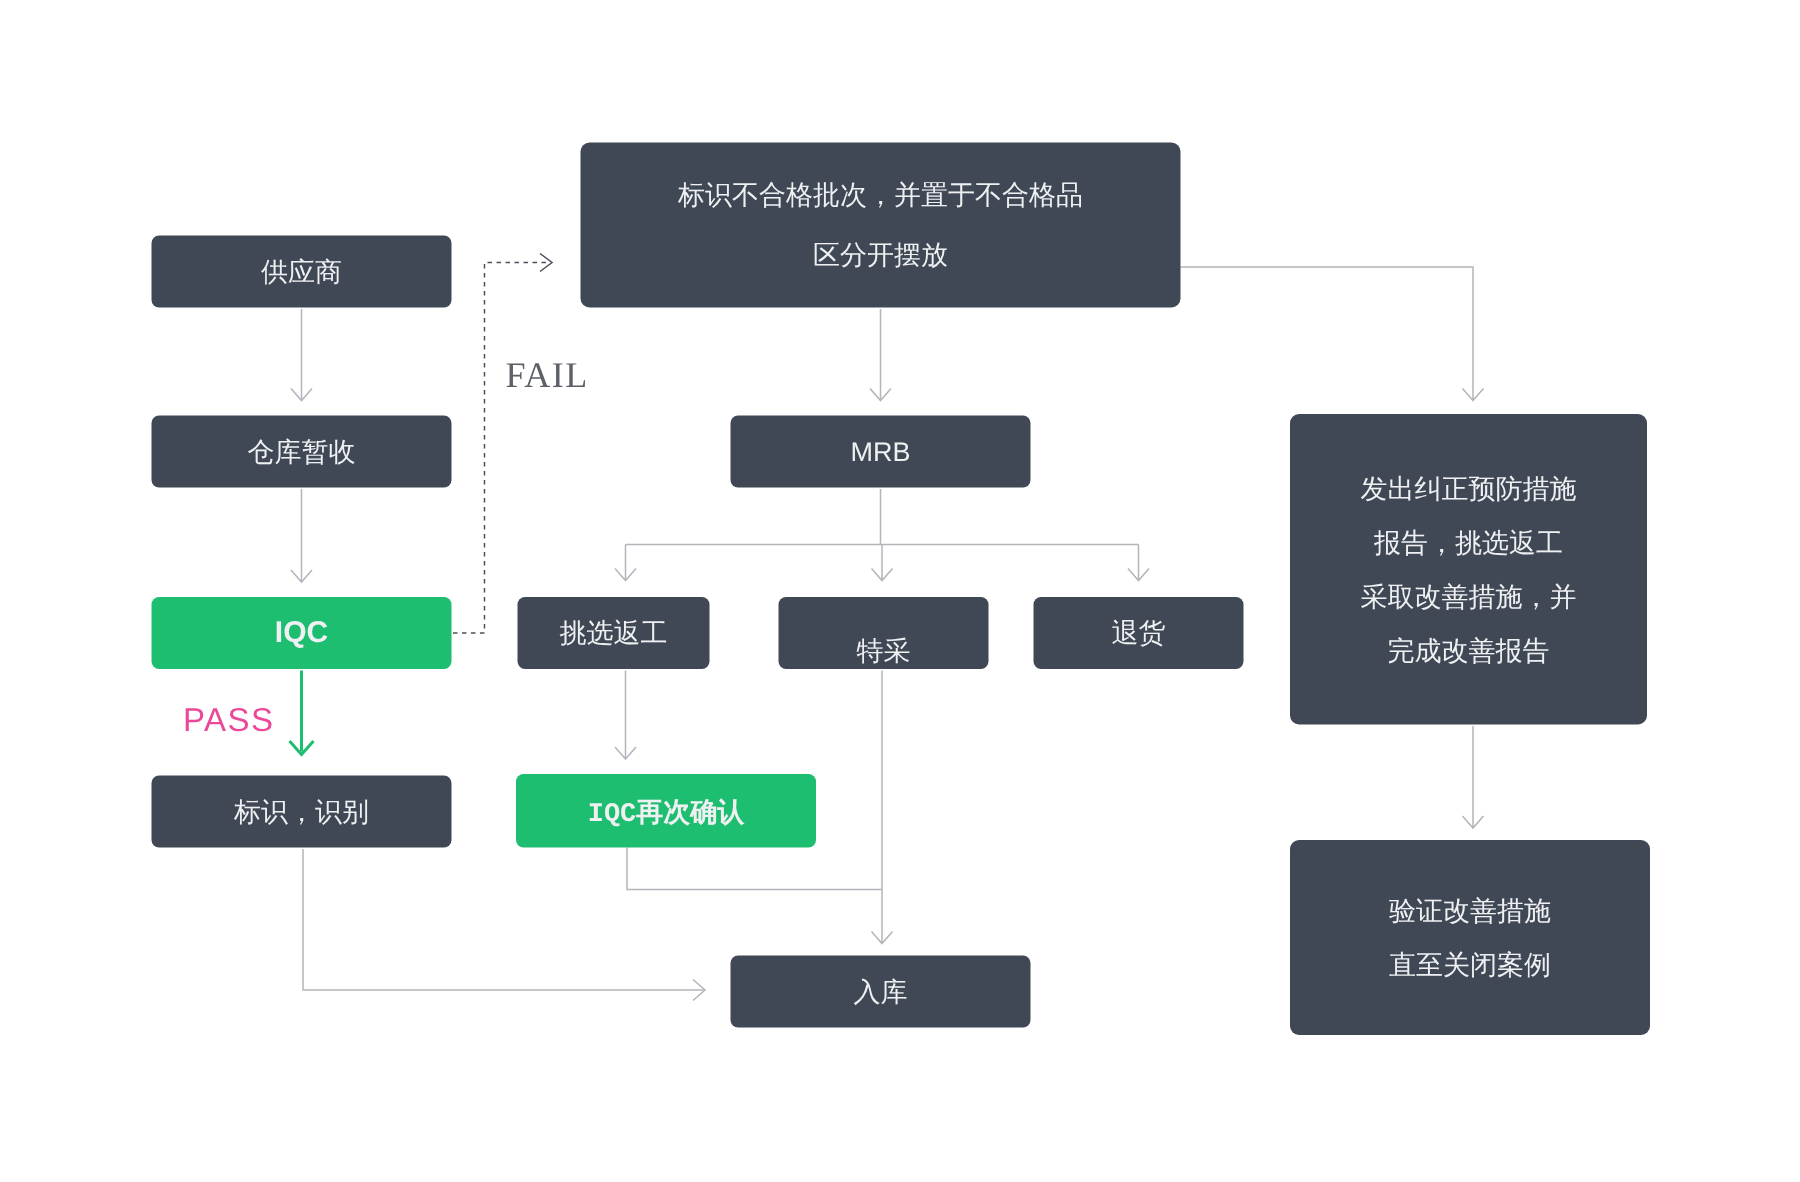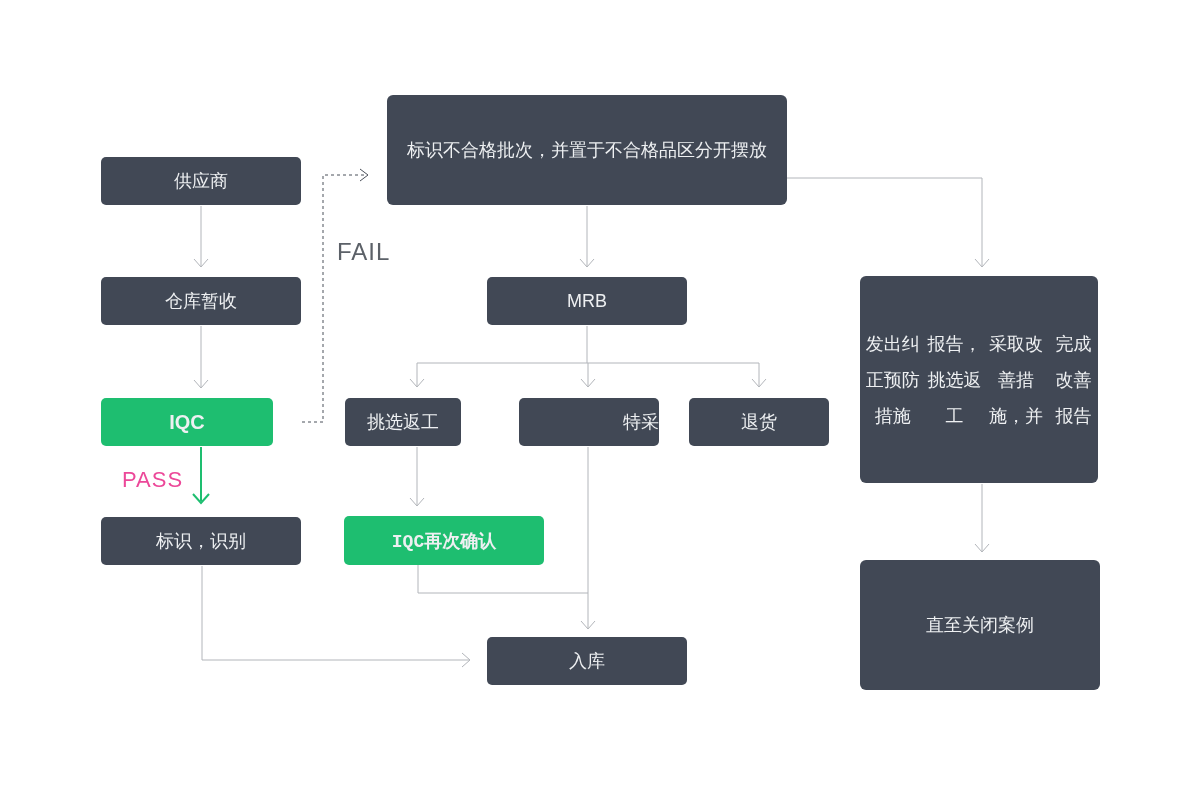--- a/index.html
+++ b/index.html
@@ -2,33 +2,33 @@
 <html><head>
 <meta charset="utf-8">
 <style>
   html,body { margin:0; padding:0; background:#ffffff; }
   .canvas {
     position:relative; width:1200px; height:788px; background:#ffffff;
     font-family:"Liberation Sans","DejaVu Sans",sans-serif; overflow:hidden;
   }
   .connector-layer { position:absolute; left:0; top:0; width:1200px; height:788px; }
   .node {
-    position:absolute; display:flex; flex-direction:row;
+    position:absolute; display:flex; flex-direction:column;
     align-items:center; justify-content:center; text-align:center;
     color:#eef0f2; font-size:18px; border-radius:5px; box-sizing:border-box;
   }
   .node.dark  { background:#414855; }
   .node.green { background:#1ebe70; font-weight:bold; }
   .node.big   { border-radius:6px; }
   .node .line { display:block; }
   .node-reject-mark .line { line-height:40px; }
   .node-capa .line { line-height:36px; }
   .node-verify-close .line { line-height:36px; }
   .edge-label { position:absolute; white-space:nowrap; }
-  .edge-label.fail { left:337px; top:238px; font-size:24px; color:#5c6168; letter-spacing:1px; }
+  .edge-label.fail { left:337px; top:238px; font-size:24px; color:#5c6168; letter-spacing:1px;font-family:Liberation Serif, serif; }
   .edge-label.pass { left:122px; top:467px; font-size:22px; color:#ec4899; letter-spacing:1px; }
 </style>
 </head>
 <body>
 
 <div class="canvas">
 
   <svg class="connector-layer" width="1200" height="788" viewBox="0 0 1200 788" fill="none">
     <g stroke="#b2b5ba" stroke-width="1" fill="none">
       <path d="M201,206 V266 M194,259 L201,267 L208,259"></path>
@@ -52,38 +52,38 @@
   </svg>
 
   <div class="node dark" style="left:101px; top:277px; width:200px; height:48px;">
     <span class="line">仓库暂收</span>
   </div>
 
   <div class="node dark" style="left:101px; top:157px; width:200px; height:48px;">
     <span class="line">供应商</span>
   </div>
 
-  <div class="node green" style="left:101px; top:398px; width:172px; height:48px; font-size:20px;">
+  <div class="node green" style="left:101px; top:398px; width:200px; height:48px; font-size:20px;">
     <span class="line">IQC</span>
   </div>
 
   <div class="node dark" style="left:101px; top:517px; width:200px; height:48px;">
     <span class="line">标识，识别</span>
   </div>
 
   <div class="node dark big node-reject-mark" style="left:387px; top:95px; width:400px; height:110px;">
     <span class="line">标识不合格批次，并置于不合格品</span>
     <span class="line">区分开摆放</span>
   </div>
 
   <div class="node dark" style="left:487px; top:277px; width:200px; height:48px;">
     <span class="line">MRB</span>
   </div>
 
-  <div class="node dark" style="left:345px; top:398px; width:116px; height:48px;">
+  <div class="node dark" style="left:345px; top:398px; width:128px; height:48px;">
     <span class="line">挑选返工</span>
   </div>
 
   <div class="node dark" style="left:519px; top:398px; width:140px; height:48px;justify-content:flex-end;">
     <span class="line">特采</span>
   </div>
 
   <div class="node dark" style="left:689px; top:398px; width:140px; height:48px;">
     <span class="line">退货</span>
   </div>
@@ -97,19 +97,20 @@
   </div>
 
   <div class="node dark big node-capa" style="left:860px; top:276px; width:238px; height:207px;">
     <span class="line">发出纠正预防措施</span>
     <span class="line">报告，挑选返工</span>
     <span class="line">采取改善措施，并</span>
     <span class="line">完成改善报告</span>
   </div>
 
   <div class="node dark big node-verify-close" style="left:860px; top:560px; width:240px; height:130px;">
+    <span class="line">验证改善措施</span>
     <span class="line">直至关闭案例</span>
   </div>
 
   <div class="edge-label fail">FAIL</div>
   <div class="edge-label pass">PASS</div>
 
 </div>
 
 </body></html>

